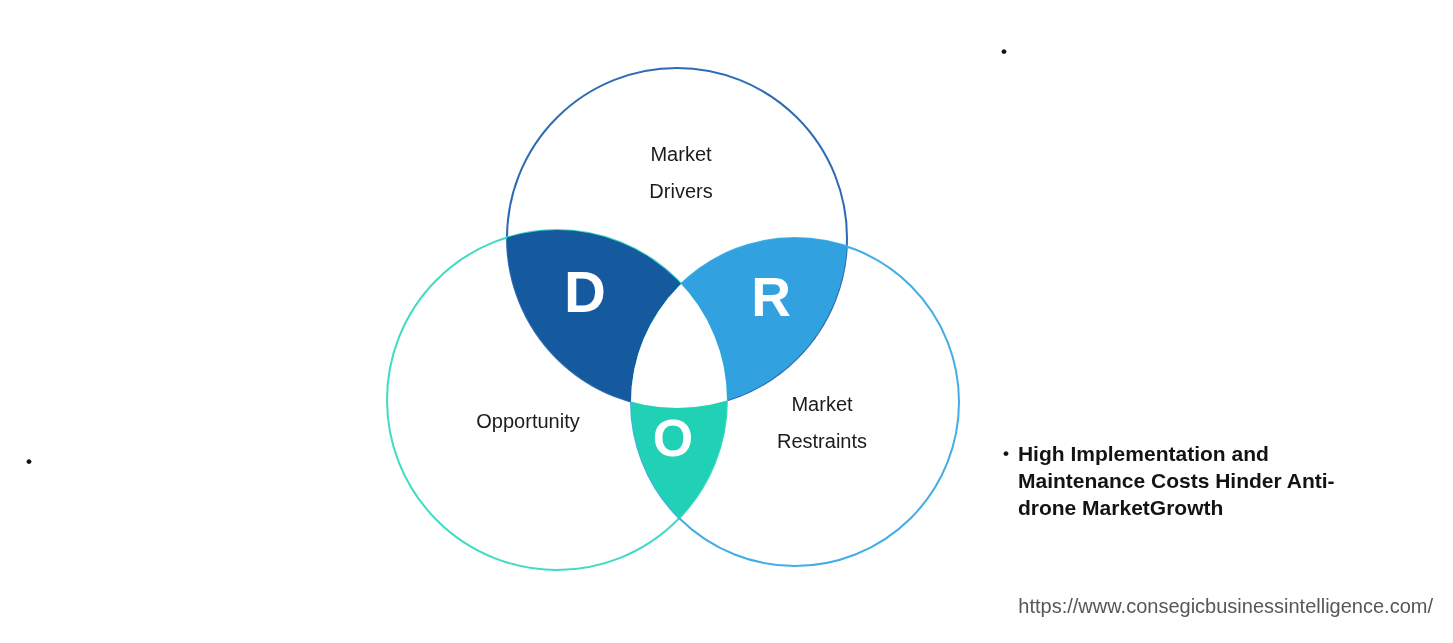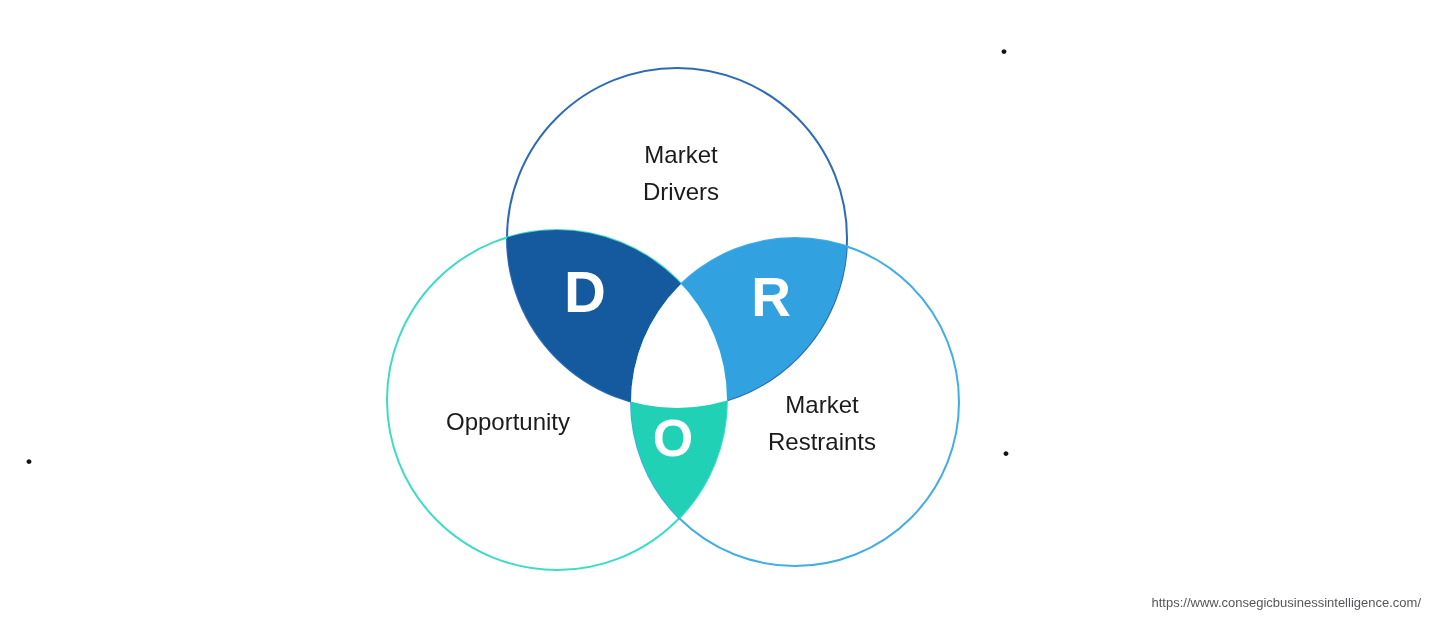--- a/index.html
+++ b/index.html
@@ -20,28 +20,28 @@
     font-weight:600;
     line-height:1;
   }
   #letter-d{left:585px;top:292px;font-size:58px;}
   #letter-r{left:771px;top:297px;font-size:55px;}
   #letter-o{left:673px;top:438px;font-size:52px;}
   .circle-label{
     position:absolute;
     transform:translate(-50%,-50%);
     color:#1b1b1b;
-    font-size:24px;
+    font-size:20px;
     line-height:37px;
     text-align:center;
     white-space:pre-line;
     font-weight:400;
   }
   #label-drivers{left:681px;top:173px;}
-  #label-opportunity{left:508px;top:421px;}
+  #label-opportunity{left:528px;top:421px;}
   #label-restraints{left:822px;top:423px;}
   .note{
     position:absolute;
     display:flex;
     align-items:flex-start;
     color:#131313;
     font-size:21px;
     font-weight:600;
     line-height:27px;
   }
@@ -50,22 +50,22 @@
     line-height:27px;
     margin-right:9px;
     font-weight:600;
   }
   .note .note-text{white-space:pre-line;}
   #note-drivers{left:1001px;top:38px;width:400px;}
   #note-opportunity{left:26px;top:448px;width:370px;}
   #note-restraints{left:1003px;top:440px;width:400px;}
   #source-url{
     position:absolute;
-    right:32px;top:595px;
-    font-size:13px;
+    right:20px;top:595px;
+    font-size:20px;
     font-weight:400;
     color:#56575a;
     white-space:nowrap;
     margin-left:8px;
   }
 </style>
 </head>
 <body>
 
 <div id="canvas">
@@ -110,17 +110,20 @@
   <div id="note-drivers" class="note">
     <span class="bullet">•</span>
   </div>
 
   <div id="note-opportunity" class="note">
     <span class="bullet">•</span>
   </div>
 
   <div id="note-restraints" class="note">
     <span class="bullet">•</span>
+    <span class="note-text">High Implementation and
+Maintenance Costs Hinder Anti-
+drone MarketGrowth</span>
   </div>
 
   <div id="source-url">https://www.consegicbusinessintelligence.com/</div>
 
 </div>
 
 </body></html>

